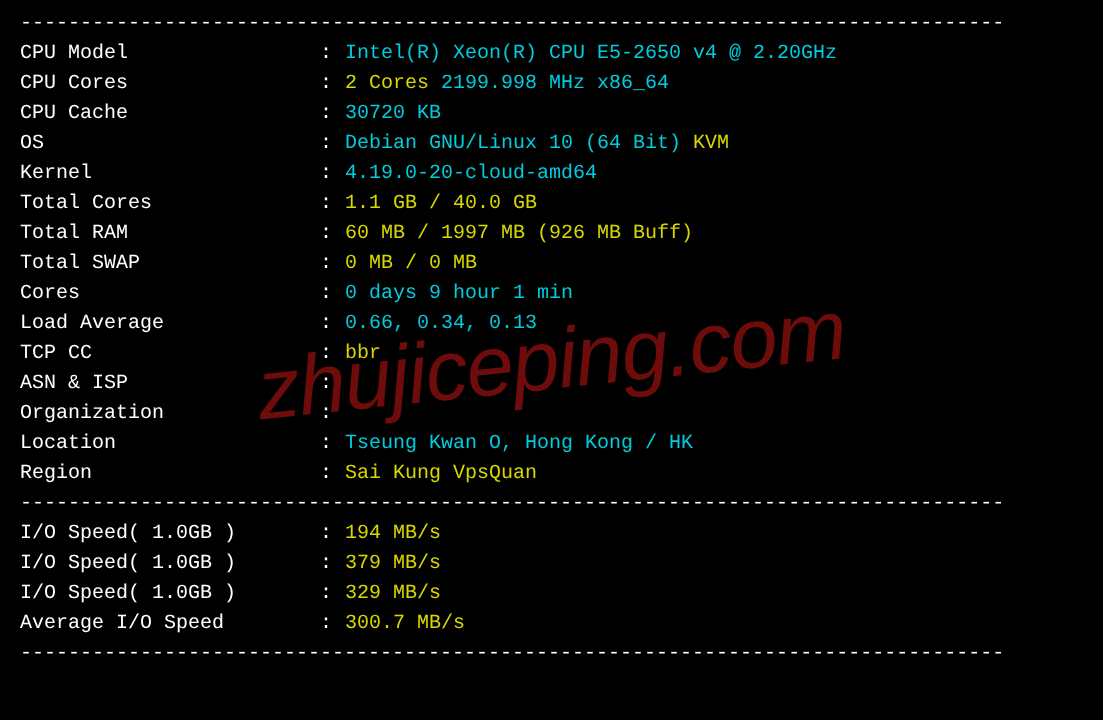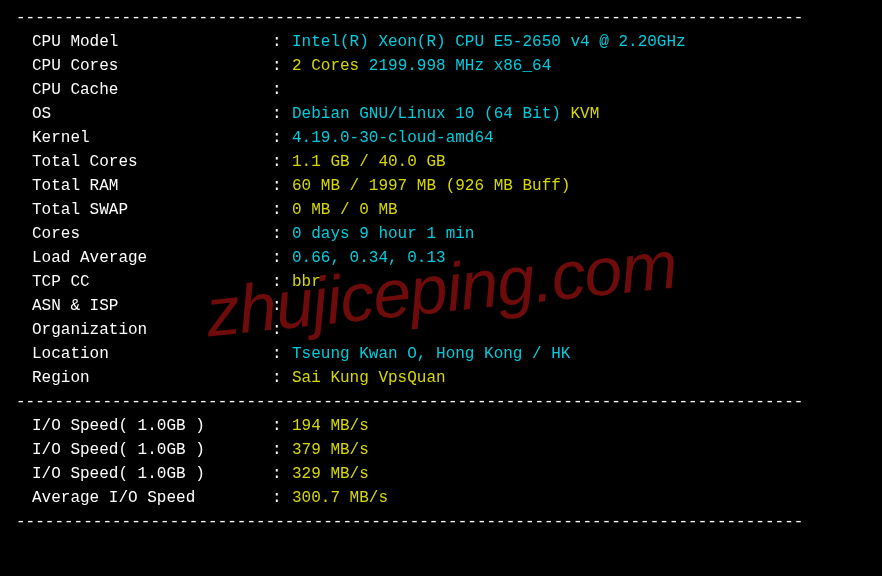--- a/index.html
+++ b/index.html
@@ -20,21 +20,20 @@
       position: relative;
     }
     .row {
       display: flex;
       white-space: pre;
     }
     .label {
       color: #fff;
       width: 240px;
       flex-shrink: 0;
-      margin-left: 16px;
     }
     .colon {
       color: #fff;
       width: 20px;
       flex-shrink: 0;
     }
     .value {
       flex: 1;
     }
     .cyan { color: #00ccdd; }
@@ -61,23 +60,23 @@
     }
   </style>
 </head>
 <body>
 
 <div class="divider">----------------------------------------------------------------------------------</div>
 
 <div id="info-block">
     <div class="row"><span class="label">CPU Model</span><span class="colon">: </span><span class="value"><span class="cyan">Intel(R) Xeon(R) CPU E5-2650 v4 @ 2.20GHz</span></span></div>
     <div class="row"><span class="label">CPU Cores</span><span class="colon">: </span><span class="value"><span class="yellow">2 Cores</span><span class="cyan"> 2199.998 MHz x86_64</span></span></div>
-    <div class="row"><span class="label">CPU Cache</span><span class="colon">: </span></div>
+    <div class="row"><span class="label">CPU Cache</span><span class="colon">: </span><span class="value"><span class="cyan">30720 KB</span></span></div>
     <div class="row"><span class="label">OS</span><span class="colon">: </span><span class="value"><span class="cyan">Debian GNU/Linux 10 (64 Bit) </span><span class="yellow">KVM</span></span></div>
-    <div class="row"><span class="label">Kernel</span><span class="colon">: </span><span class="value"><span class="cyan">4.19.0-30-cloud-amd64</span></span></div>
+    <div class="row"><span class="label">Kernel</span><span class="colon">: </span><span class="value"><span class="cyan">4.19.0-20-cloud-amd64</span></span></div>
     <div class="row"><span class="label">Total Cores</span><span class="colon">: </span><span class="value"><span class="yellow">1.1 GB / 40.0 GB</span></span></div>
     <div class="row"><span class="label">Total RAM</span><span class="colon">: </span><span class="value"><span class="yellow">60 MB / 1997 MB (926 MB Buff)</span></span></div>
     <div class="row"><span class="label">Total SWAP</span><span class="colon">: </span><span class="value"><span class="yellow">0 MB / 0 MB</span></span></div>
     <div class="row"><span class="label">Cores</span><span class="colon">: </span><span class="value"><span class="cyan">0 days 9 hour 1 min</span></span></div>
     <div class="row"><span class="label">Load Average</span><span class="colon">: </span><span class="value"><span class="cyan">0.66, 0.34, 0.13</span></span></div>
     <div class="row"><span class="label">TCP CC</span><span class="colon">: </span><span class="value"><span class="yellow">bbr</span></span></div>
     <div class="row"><span class="label">ASN &amp; ISP</span><span class="colon">: </span></div>
     <div class="row"><span class="label">Organization</span><span class="colon">: </span></div>
     <div class="row"><span class="label">Location</span><span class="colon">: </span><span class="value"><span class="cyan">Tseung Kwan O, Hong Kong / HK</span></span></div>
     <div class="row"><span class="label">Region</span><span class="colon">: </span><span class="value"><span class="yellow">Sai Kung VpsQuan</span></span></div>

